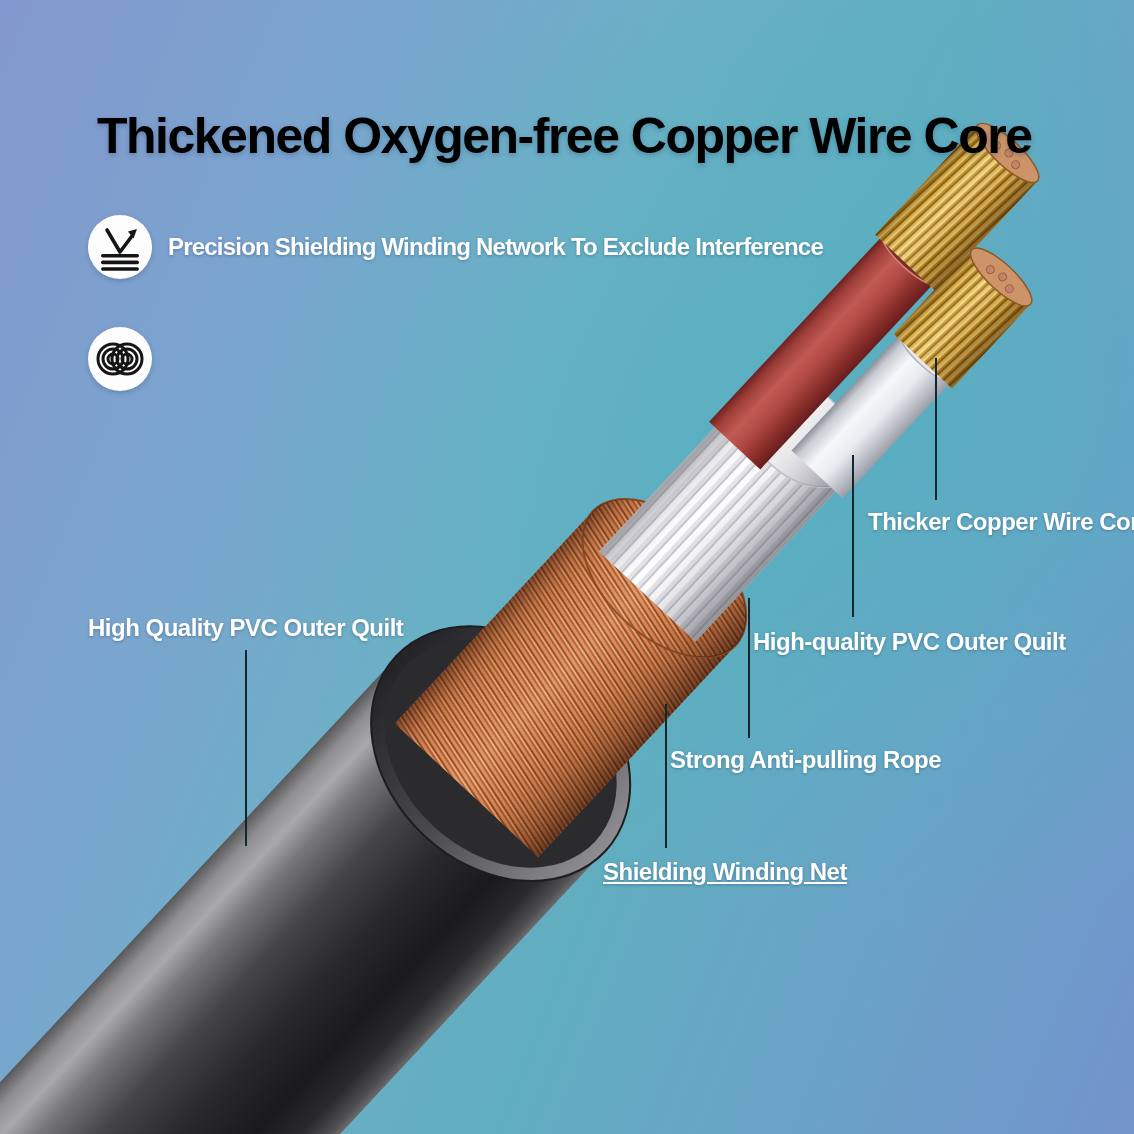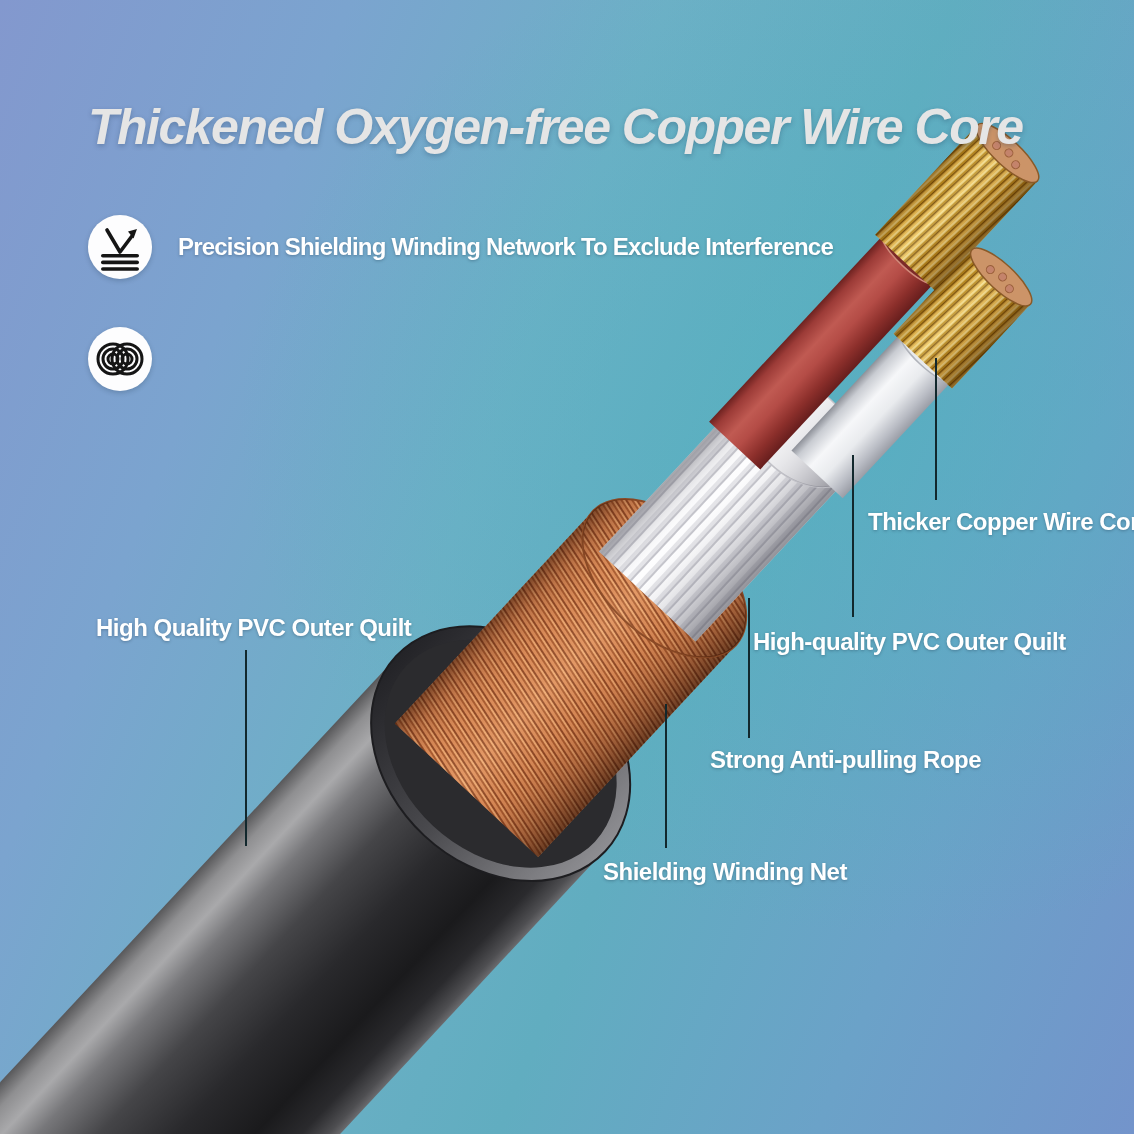--- a/index.html
+++ b/index.html
@@ -8,26 +8,26 @@
     font-family:"Liberation Sans", sans-serif;
   }
   .bg{
     position:absolute;inset:0;
     background:
       radial-gradient(900px 700px at 78% 38%, rgba(80,178,192,0.55), rgba(80,178,192,0) 72%),
       linear-gradient(112deg,#8398ce 0%,#7ba4cf 22%,#6db0c6 42%,#61adc0 60%,#6ba2c8 80%,#7394cb 100%);
   }
   .cable-svg{position:absolute;left:0;top:0;}
   .page-title{
-    position:absolute;left:84px;top:94px;margin:4px;
-    font-size:50px;font-weight:bold;letter-spacing:-1.5px;color:#e5e5e5;
-    text-shadow:0 2px 5px rgba(30,55,85,.30);white-space:nowrap;font-style:italic;
+    position:absolute;left:84px;top:94px;margin:13px;
+    font-size:50px;font-weight:bold;letter-spacing:-1.5px;color:#000000;
+    text-shadow:0 2px 5px rgba(30,55,85,.30);white-space:nowrap;
   }
   .features{position:absolute;left:88px;top:214px;}
-  .feature-row{display:flex;align-items:center;gap:26px;height:66px;margin-bottom:46px;}
+  .feature-row{display:flex;align-items:center;gap:16px;height:66px;margin-bottom:46px;}
   .feature-icon{
     width:64px;height:64px;border-radius:50%;background:#fdfdfe;flex:0 0 auto;
     display:flex;align-items:center;justify-content:center;
     box-shadow:0 2px 5px rgba(20,40,60,.22);
   }
   .feature-label{
     color:#ffffff;font-weight:bold;font-size:24px;letter-spacing:-0.8px;white-space:nowrap;
     text-shadow:0 1px 3px rgba(25,45,65,.35);
   }
   .callout-label{
@@ -35,23 +35,23 @@
     white-space:nowrap;text-shadow:0 1px 3px rgba(25,45,65,.35);
   }
   .callout-line{position:absolute;width:2px;background:#12282d;}
   .line-thicker{left:935px;top:358px;height:142px;}
   .line-pvc-right{left:852px;top:455px;height:162px;}
   .line-rope{left:748px;top:598px;height:140px;}
   .line-shielding{left:665px;top:704px;height:144px;}
   .line-pvc-left{left:245px;top:650px;height:196px;}
   .lbl-thicker{left:868px;top:508px;}
   .lbl-pvc-right{left:753px;top:628px;}
-  .lbl-rope{left:670px;top:746px;margin-left:40px;}
-  .lbl-shielding{left:603px;top:858px;}
-  .lbl-pvc-left{left:96px;top:614px;}
+  .lbl-rope{left:670px;top:746px;}
+  .lbl-shielding{left:603px;top:858px;text-decoration:underline;}
+  .lbl-pvc-left{left:88px;top:614px;}
 </style>
 </head>
 <body>
 
 <div class="stage">
   <div class="bg"></div>
 
   <svg class="cable-svg" width="1134" height="1134" viewBox="0 0 1134 1134">
     <defs>
       <linearGradient id="jacketGrad" x1="0" y1="0" x2="0" y2="1">

